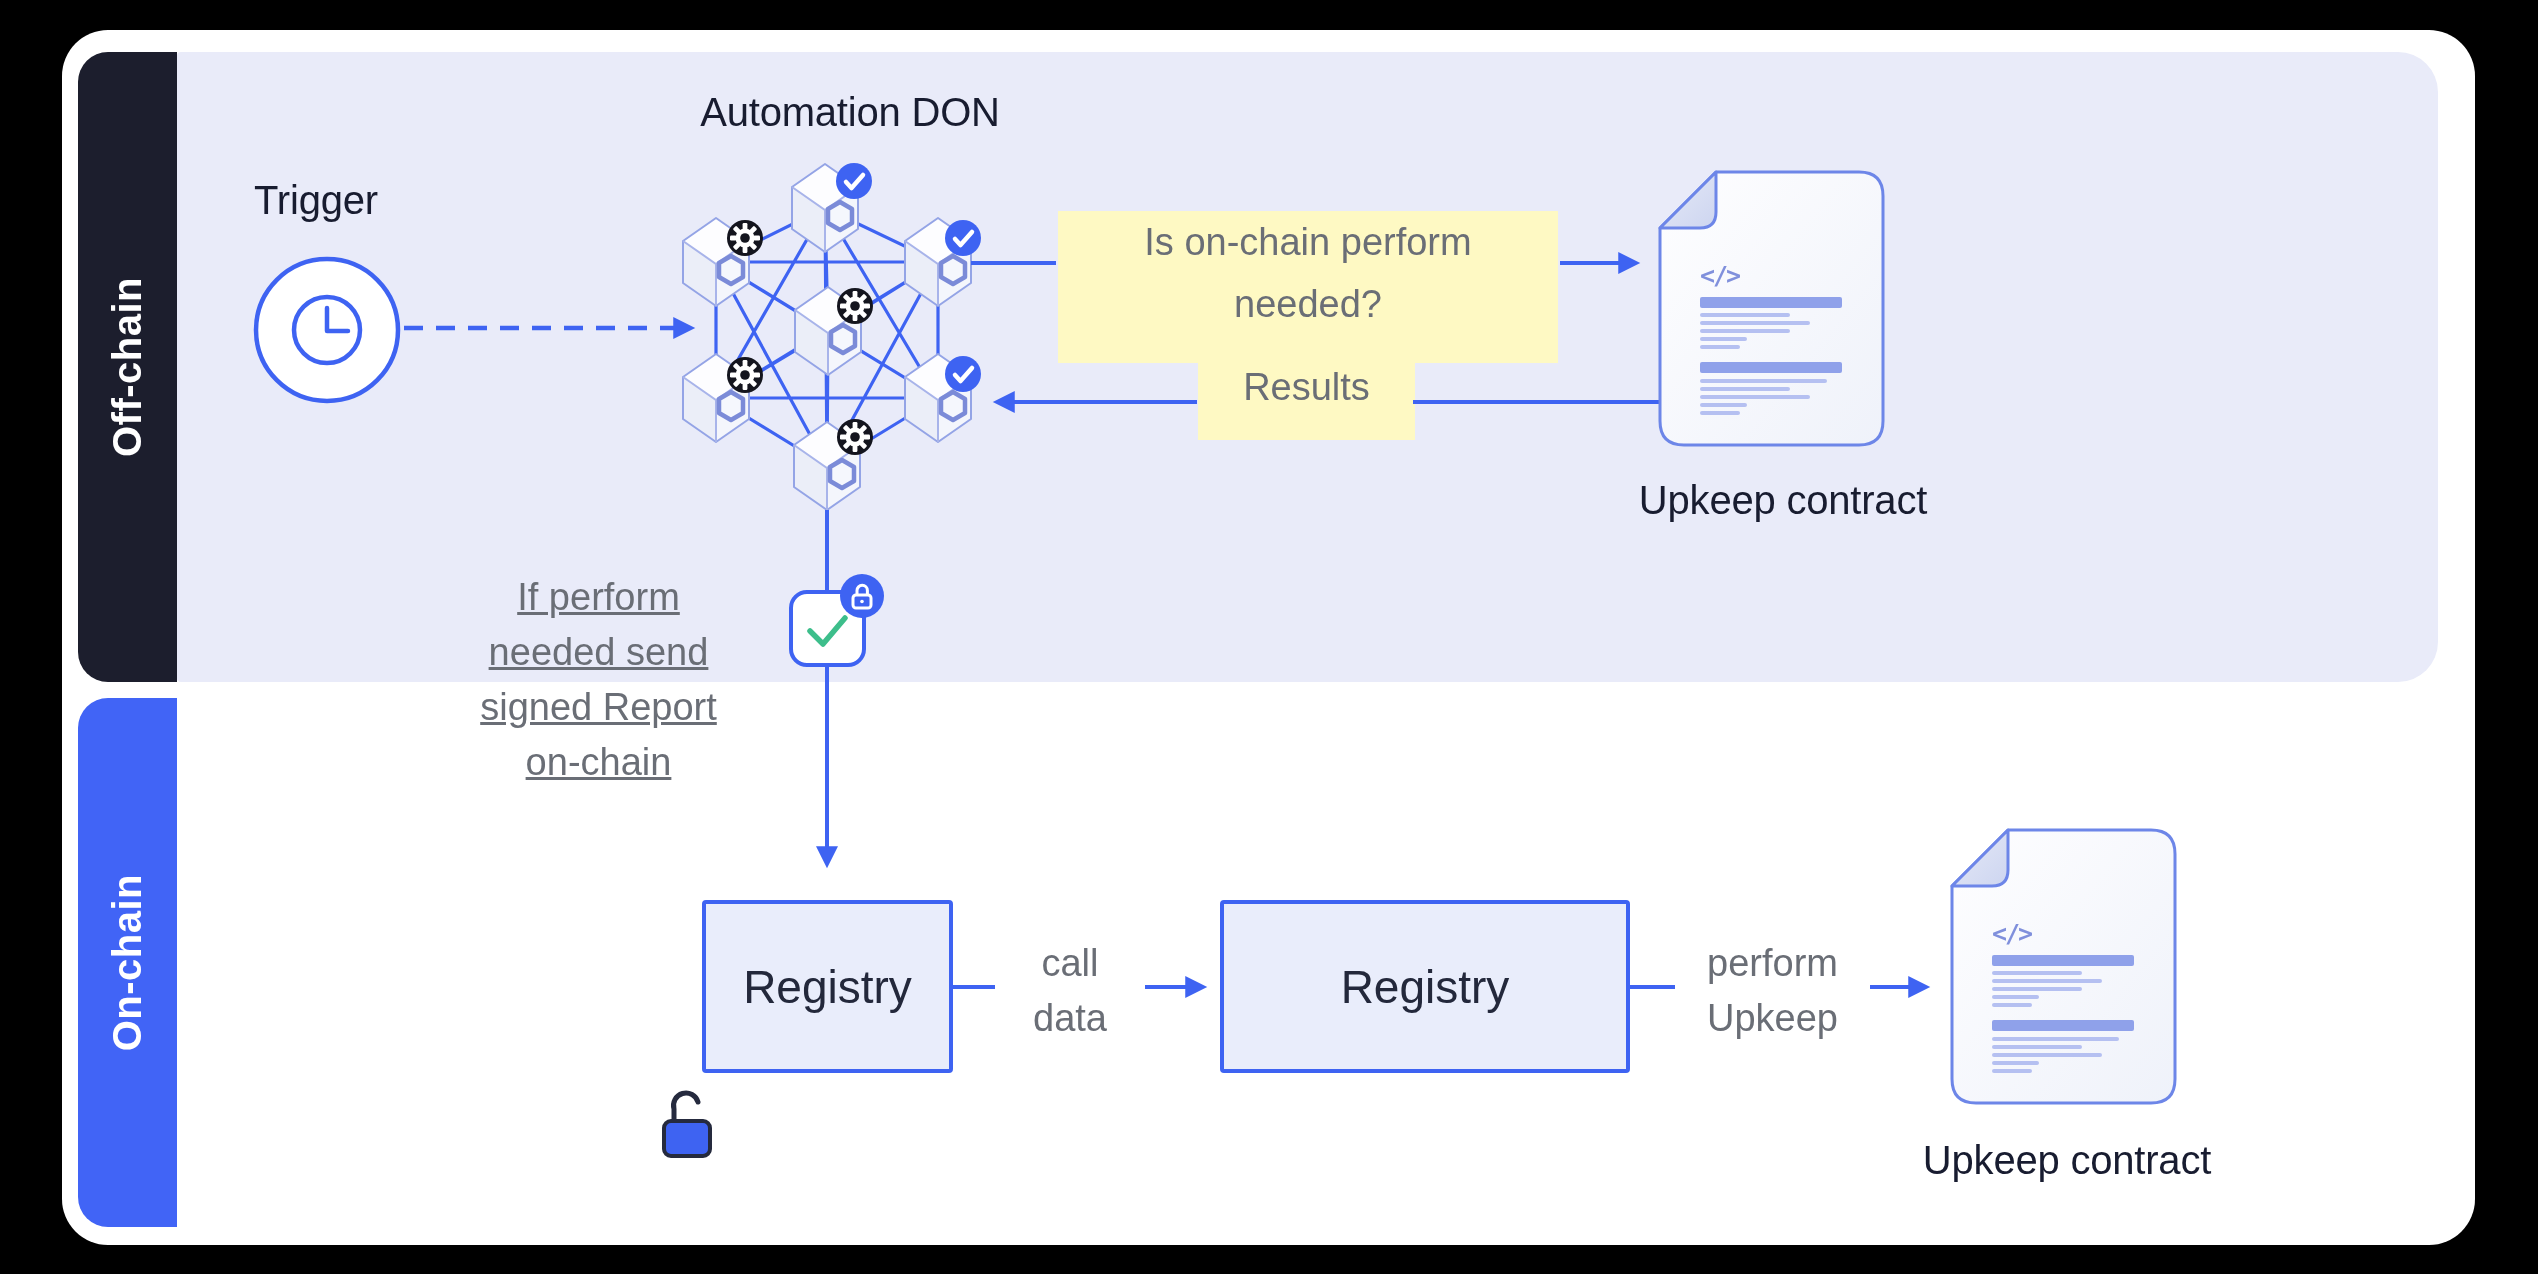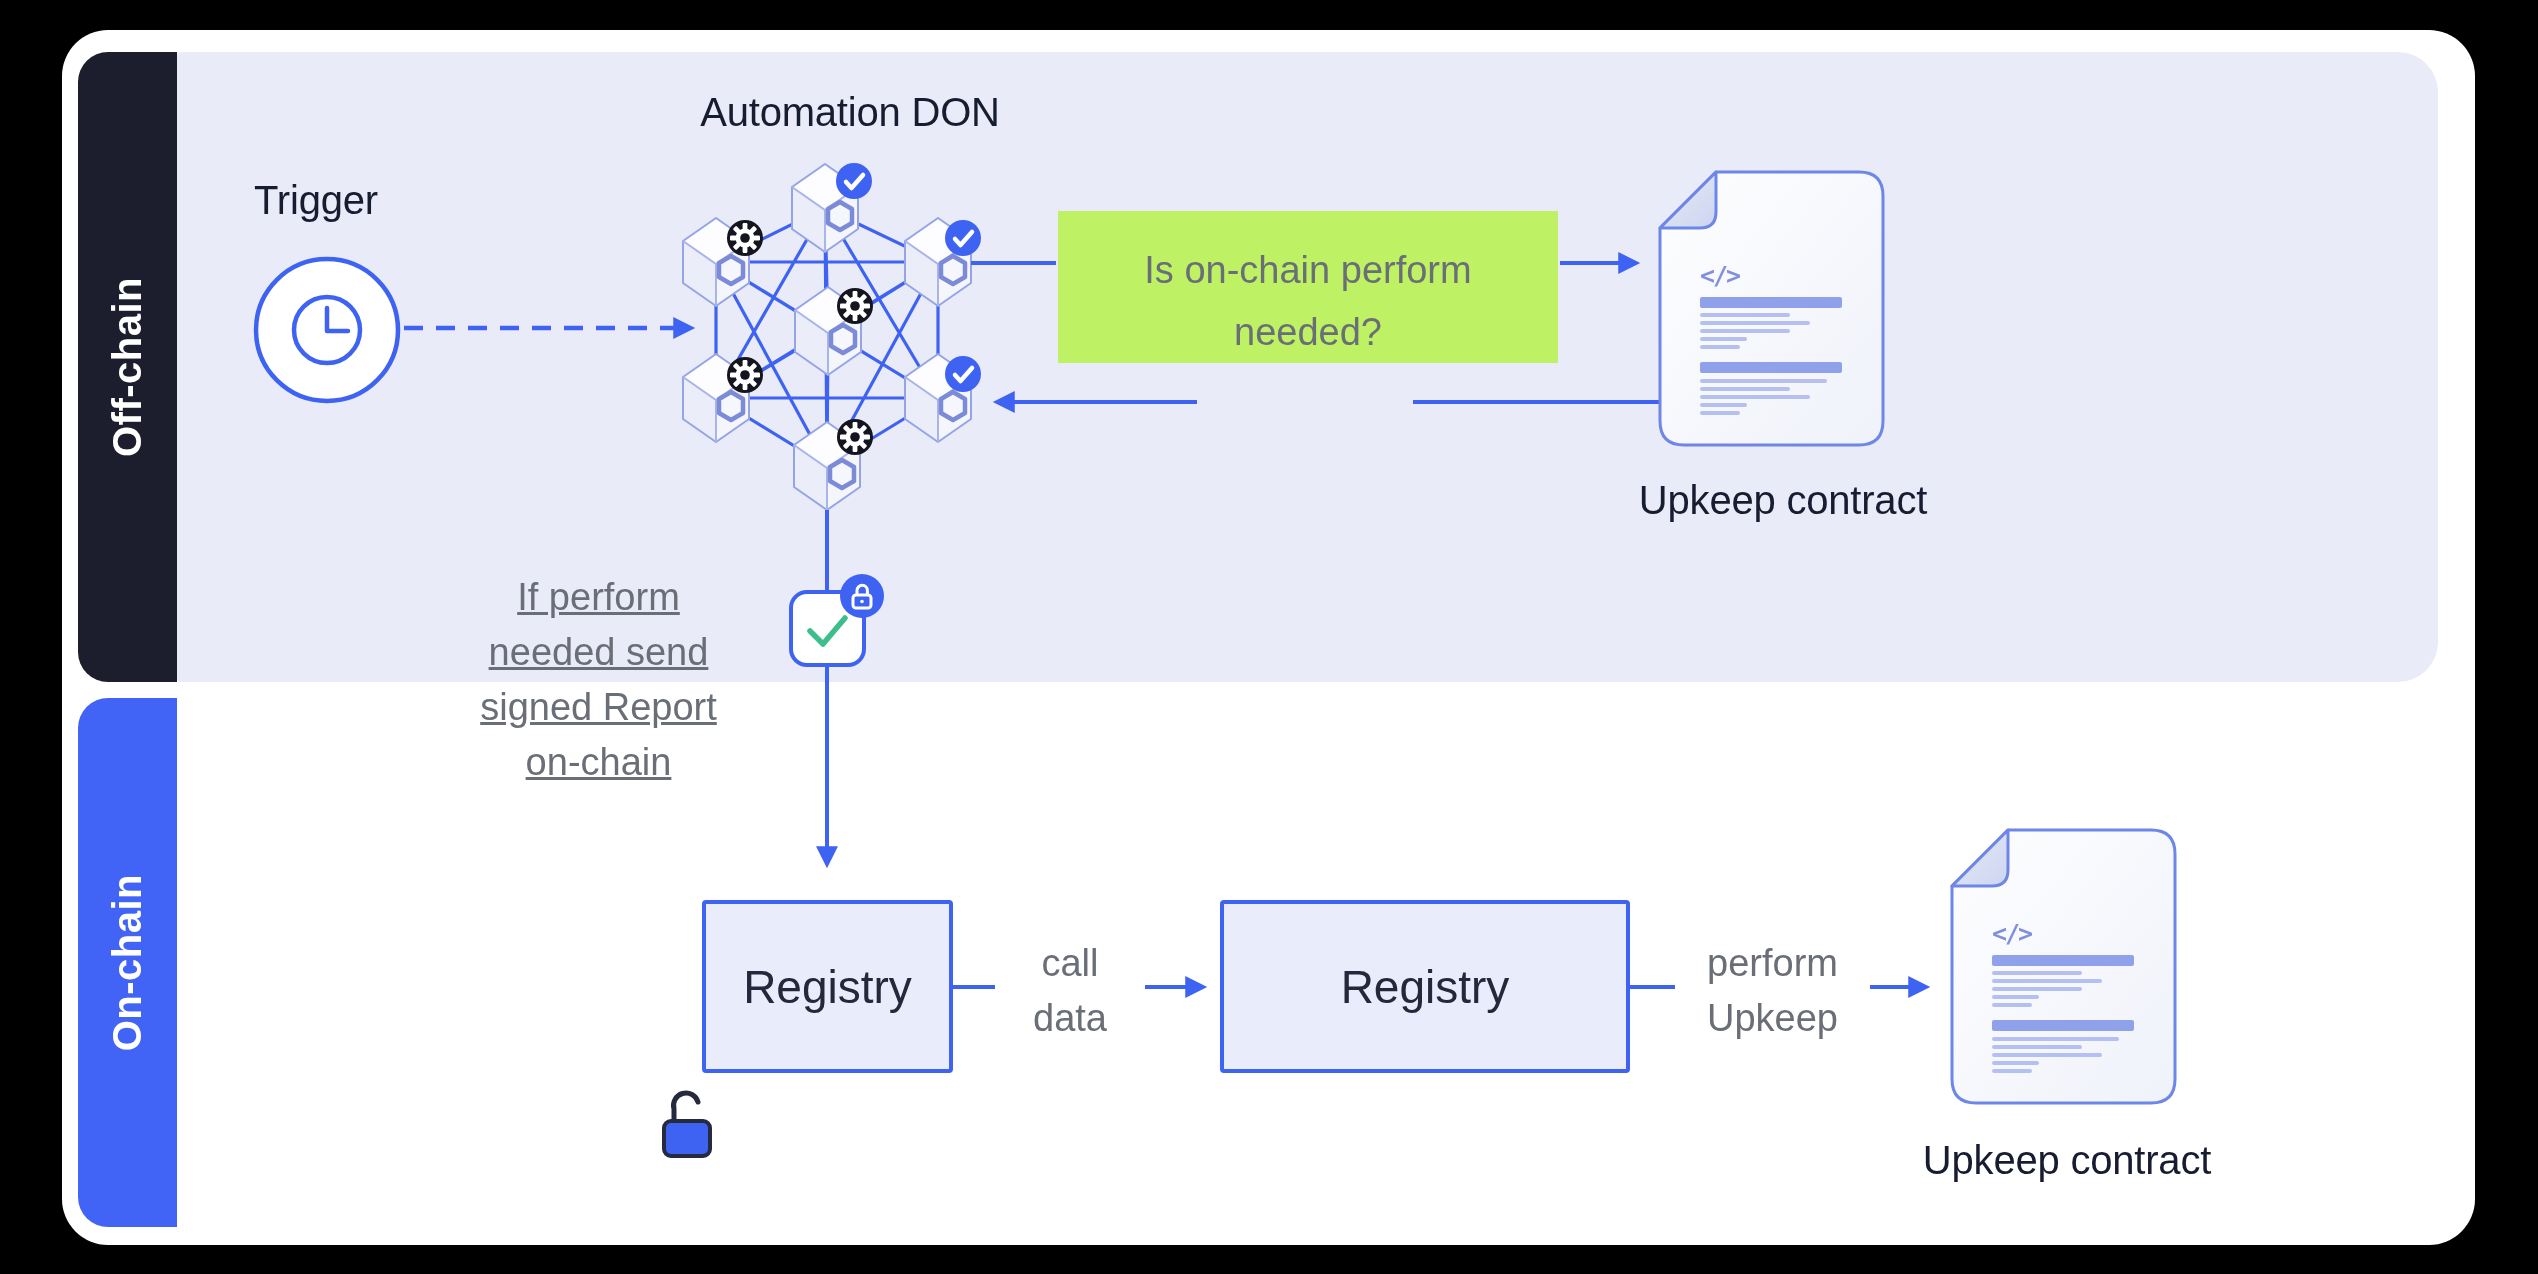--- a/index.html
+++ b/index.html
@@ -5,21 +5,21 @@
   html,body{margin:0;padding:0;background:#000;}
   body{width:2538px;height:1274px;overflow:hidden;font-family:"Liberation Sans",sans-serif;}
   .stage{position:relative;width:2538px;height:1274px;background:#000;}
   .abs{position:absolute;}
   .panel{left:62px;top:30px;width:2413px;height:1215px;background:#fff;border-radius:46px;}
   .band-off{left:177px;top:52px;width:2261px;height:630px;background:#E9EBF9;border-radius:4px 40px 40px 4px;}
   .bar{display:flex;align-items:center;justify-content:center;}
   .bar-dark{left:78px;top:52px;width:99px;height:630px;background:#1C1E2D;border-radius:30px 0 0 30px;}
   .bar-blue{left:78px;top:698px;width:99px;height:529px;background:#4164F6;border-radius:30px 0 0 30px;}
   .vtext{writing-mode:vertical-rl;transform:rotate(180deg);color:#fff;font-size:40px;font-weight:700;letter-spacing:0.5px;}
-  .backing{background:#bef264;display:flex;align-items:flex-end;justify-content:center;}
+  .backing{background:#fef9c3;display:flex;align-items:flex-start;justify-content:center;}
   .q-backing{left:1058px;top:211px;width:500px;height:152px;}
   .r-backing{left:1198px;top:360px;width:217px;height:80px;}
   .glabel{font-size:38px;line-height:55px;color:#6A6E76;text-align:center;font-weight:400;}
   .q-backing .glabel{line-height:62px;}
   .btitle{font-size:40px;font-weight:400;color:#181C30;text-align:center;letter-spacing:-0.2px;}
   .node-box{box-sizing:border-box;background:#E9EDFB;border:4px solid #3E63F2;border-radius:4px;
             display:flex;align-items:center;justify-content:center;font-size:46px;color:#23283B;}
   .registry{left:702px;top:900px;width:251px;height:173px;}
   .forwarder{left:1220px;top:900px;width:410px;height:173px;}
   svg.overlay{left:0;top:0;width:2538px;height:1274px;pointer-events:none;}
@@ -34,20 +34,23 @@
 
   <div class="abs bar bar-dark">
     <span class="vtext">Off-chain</span>
   </div>
   <div class="abs bar bar-blue">
     <span class="vtext">On-chain</span>
   </div>
 
   <div class="abs backing q-backing">
     <span class="glabel" style="width:420px;">Is on-chain perform needed?</span>
+  </div>
+  <div class="abs backing r-backing">
+    <span class="glabel">Results</span>
   </div>
 
   <svg class="abs overlay" viewBox="0 0 2538 1274">
     <defs>
       <linearGradient id="docGrad" x1="0" y1="0" x2="1" y2="1">
         <stop offset="0" stop-color="#FEFEFF"></stop>
           <stop offset="1" stop-color="#EFF2FA"></stop>
       </linearGradient>
       <linearGradient id="foldGrad" x1="0" y1="0" x2="1" y2="1">
         <stop offset="0" stop-color="#E6EAF7"></stop>

